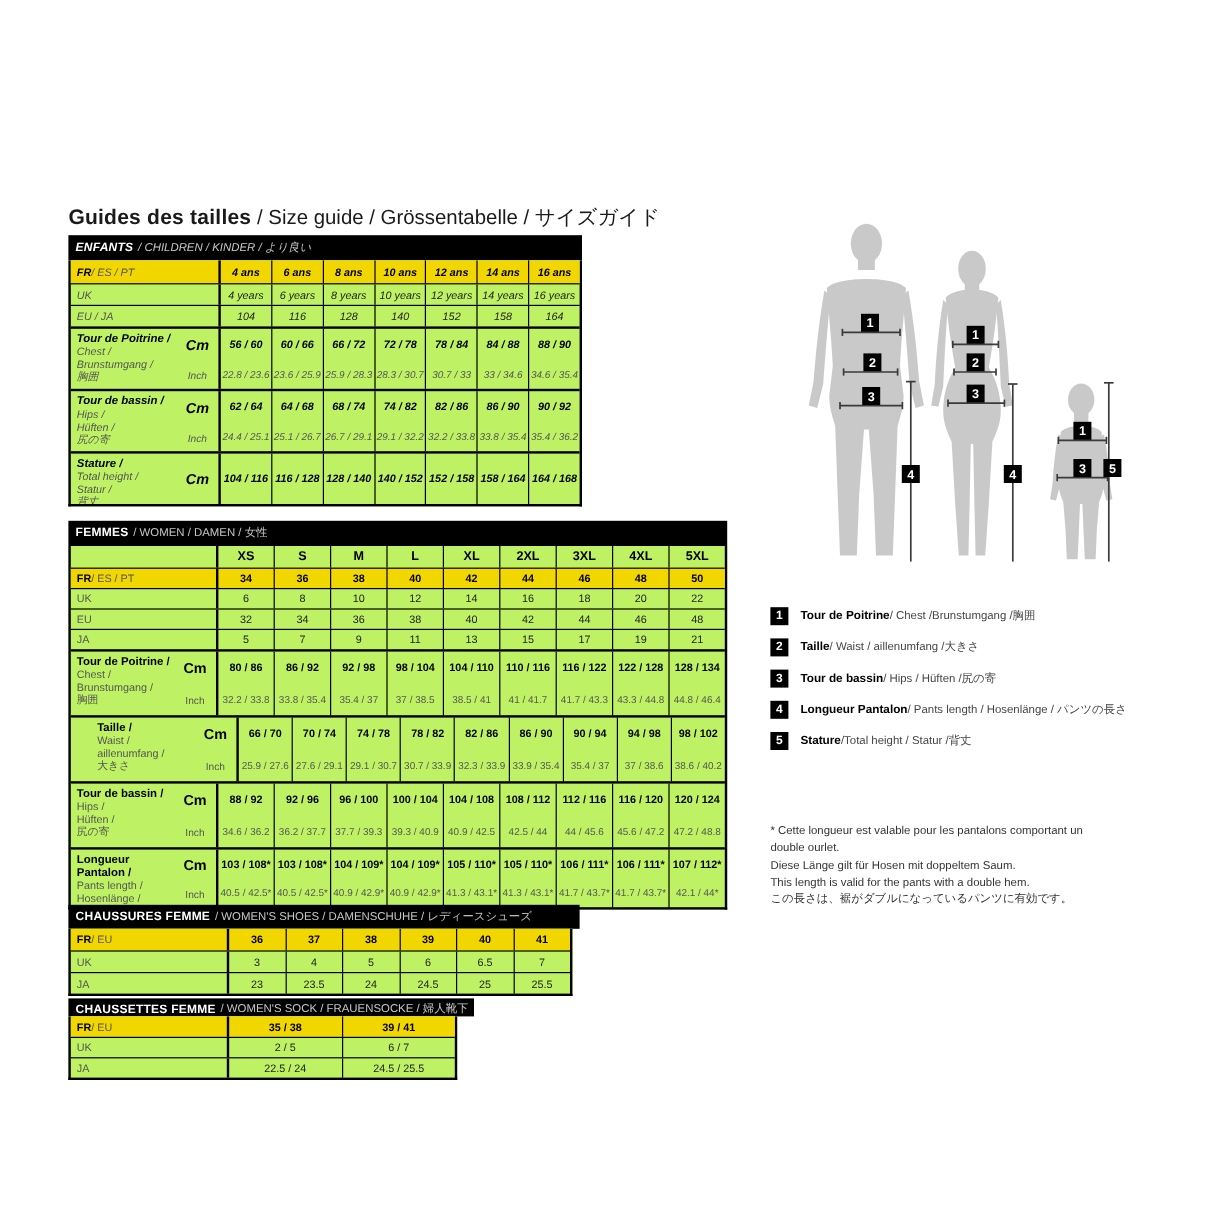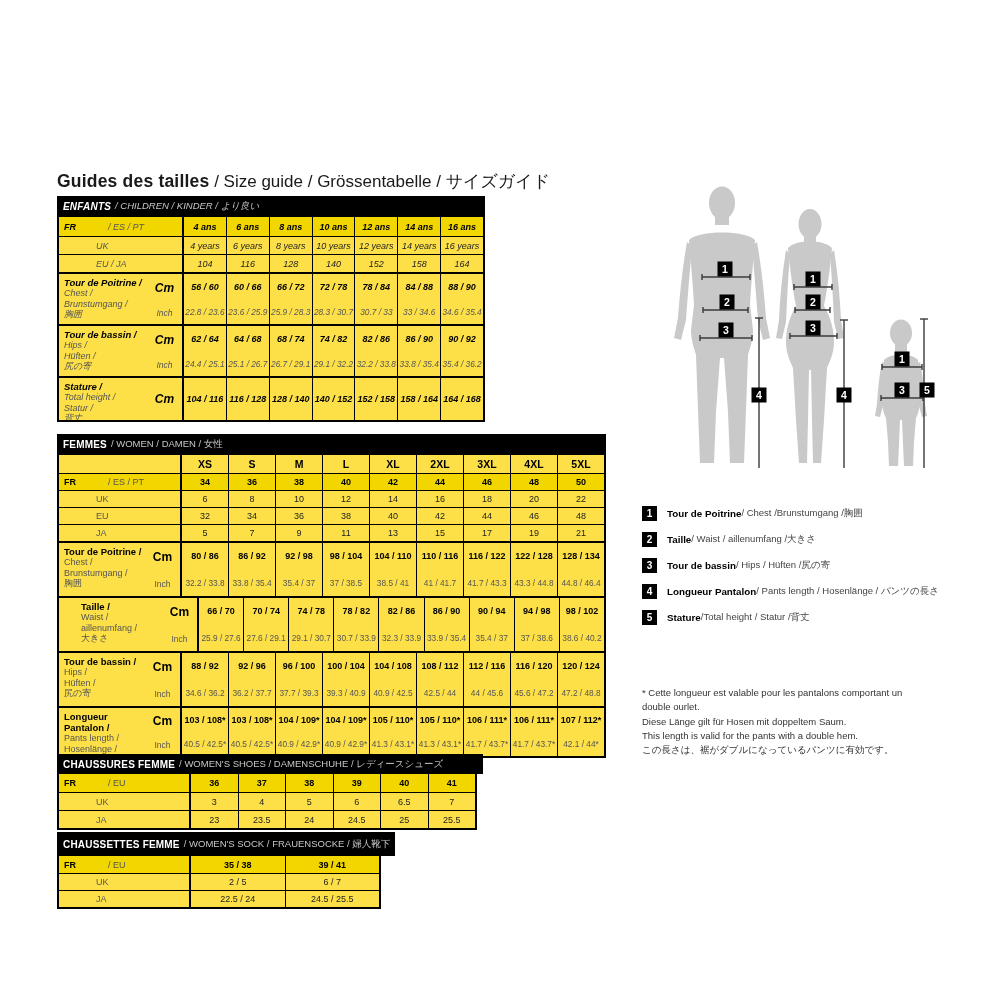--- a/index.html
+++ b/index.html
@@ -8,30 +8,30 @@
   html,body{margin:0;padding:0;background:#fff;}
   #page{position:relative;width:1005px;height:1005px;background:#fff;overflow:hidden;
         font-family:"Liberation Sans","DejaVu Sans",sans-serif;color:#111;}
   .title{position:absolute;left:57px;top:170px;font-size:17px;color:#1a1a1a;white-space:nowrap;}
   .title b{font-size:17.5px;font-weight:bold;letter-spacing:.2px;}
   .tbl{position:absolute;box-sizing:border-box;}
   .bar{box-sizing:border-box;background:var(--bar);color:#fff;display:flex;align-items:center;
        padding-left:6px;font-size:9.5px;white-space:nowrap;overflow:hidden;}
   .bar b{font-weight:bold;font-size:10px;letter-spacing:.2px;}
   .bar .rest{color:#c7c7c7;margin-left:4px;}
-  .grid{box-sizing:border-box;border:2px solid #000;border-top:none;background:#fde047;}
+  .grid{box-sizing:border-box;border:2px solid #000;border-top:none;background:#bef264;}
   .row{display:flex;box-sizing:border-box;border-top:1px solid #000;}
   .row.nt{border-top:none;}
   .row.thick{border-top:2px solid #000;}
   .row.yellow{background:var(--yellow);}
   .cell{box-sizing:border-box;display:flex;align-items:center;justify-content:center;
         font-size:9px;color:#222;overflow:hidden;}
   .lab{justify-content:flex-start;padding-left:5px;}
   .lab .lb{font-weight:bold;color:#000;}
-  .lab .lr{color:#555;padding-left:32px;}
+  .lab .lr{color:#555;}
   .mlab{flex-direction:column;align-items:flex-start;justify-content:flex-start;
         padding:3px 0 0 5px;line-height:1.18;font-size:9.5px;}
   .mlab .lb{font-weight:bold;color:#000;}
   .mlab .ln{color:#555;font-size:9px;}
   .unit{flex-direction:column;justify-content:space-around;align-items:center;}
   .unit .cmu{font-weight:bold;font-size:12px;color:#000;}
   .unit .inu{font-size:8.5px;color:#555;}
   .v{flex:1;border-left:1px solid #000;}
   .v.fd{border-left:2px solid #000;}
   .v.bold, .yellow .v{font-weight:bold;color:#000;}
@@ -512,21 +512,21 @@
             <div class="cell v fd">23</div>
             <div class="cell v">23.5</div>
             <div class="cell v">24</div>
             <div class="cell v">24.5</div>
             <div class="cell v">25</div>
             <div class="cell v">25.5</div>
           </div>
         </div>
       </div>
       <div class="tbl" style="left: 57px; top: 832px; width: 338px;">
-        <div class="bar" style="height: 24px;">
+        <div class="bar" style="height: 15px; align-items: flex-end;">
           <b>CHAUSSETTES FEMME</b>
           <span class="rest"> / WOMEN'S SOCK / FRAUENSOCKE / 婦人靴下</span>
         </div>
         <div class="grid" style="width: 324px;">
           <div class="row nt yellow" style="height: 17px;">
             <div class="cell lab" style="width: 130px;">
               <span class="lb">FR</span>
               <span class="lr"> / EU</span>
             </div>
             <div class="cell v fd">35 / 38</div>

